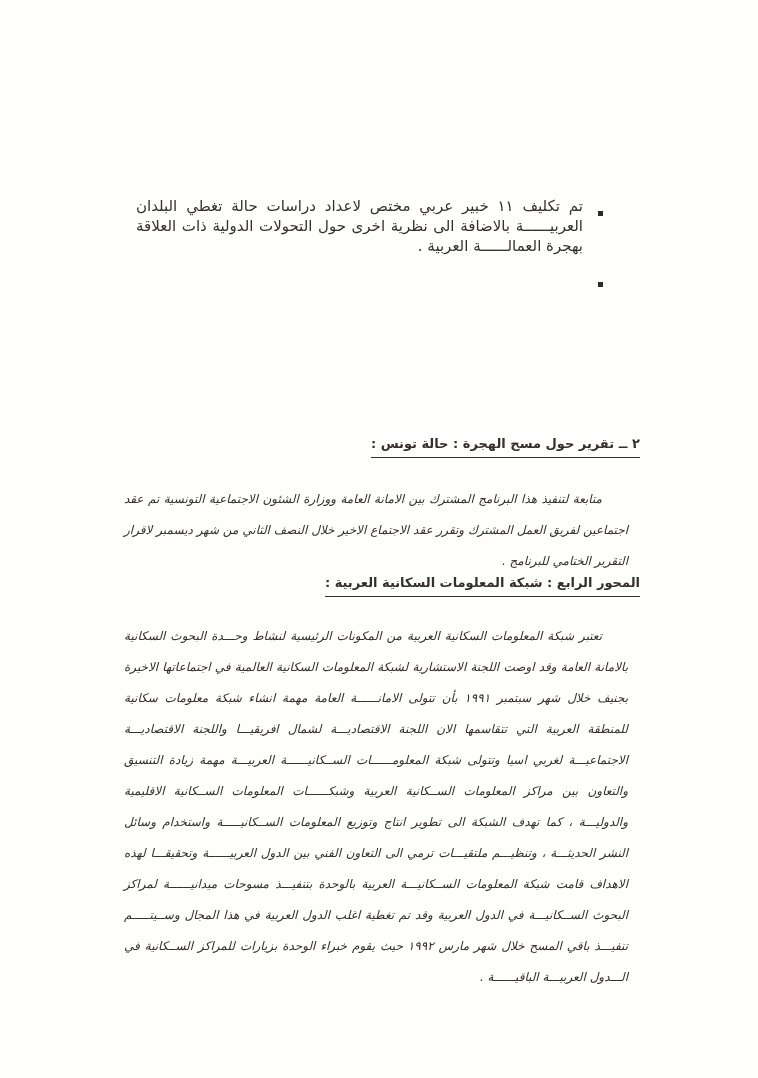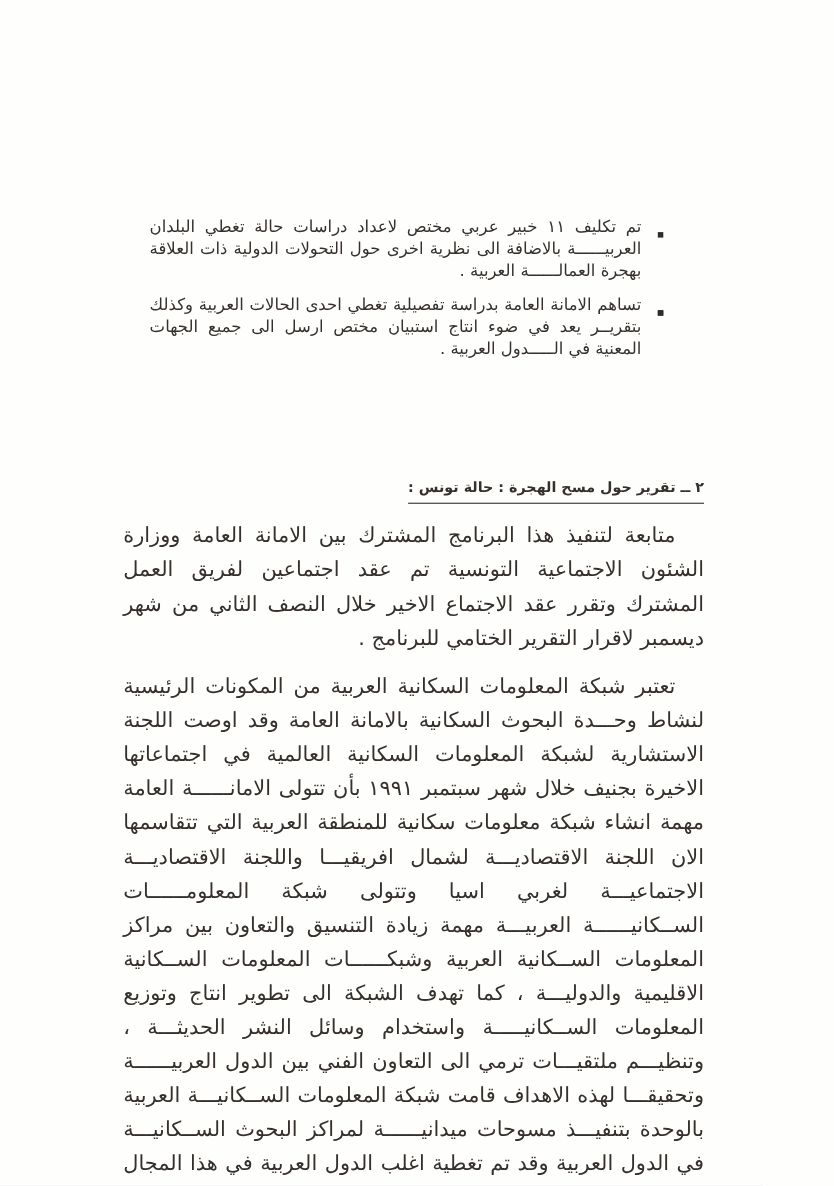--- a/index.html
+++ b/index.html
@@ -66,25 +66,26 @@
     display: inline-block;
     border-bottom: 1.6px solid #35302c;
     padding-bottom: 6px;
   }
   .heading-tunis { top: 436px; }
   .heading-network { top: 575px; }
   .body-para {
     position: absolute;
     right: 118px;
     left: 112px;
-    margin: 0;
-    font-size: 19px;
+    margin: 12px;
+    font-size: 12px;
     text-align: justify;
     text-align-last: right;
     text-indent: 26px;
+    font-style: italic;
   }
   .body-tunis {
     top: 472px;
     line-height: 31px;
   }
   .body-network {
     top: 609px;
     line-height: 31px;
   }
 </style>
@@ -98,29 +99,28 @@
 
     <div class="bullet-item">
       <span class="marker"></span>
       <p class="bullet-text">تم تكليف ١١ خبير عربي مختص لاعداد دراسات حالة تغطي البلدان العربيــــــة بالاضافة الى نظرية اخرى حول التحولات الدولية ذات العلاقة بهجرة العمالــــــة العربية .</p>
     </div>
 
     <div class="bullet-item">
       <span class="marker"></span>
     </div>
 
-    <div class="bullet-item">
-      <span class="marker"></span>
-      <p class="bullet-text">تساهم الامانة العامة بدراسة تفصيلية تغطي احدى الحالات العربية وكذلك بتقريــر يعد في ضوء انتاج استبيان مختص ارسل الى جميع الجهات المعنية في الـــــدول العربية .</p>
-    </div>
 
   </div>
 
   <h2 class="heading heading-tunis">
     <span class="underlined">٢ ــ تقرير حول مسح الهجرة : حالة تونس :</span>
   </h2>
 
   <p class="body-para body-tunis">متابعة لتنفيذ هذا البرنامج المشترك بين الامانة العامة ووزارة الشئون الاجتماعية التونسية تم عقد اجتماعين لفريق العمل المشترك وتقرر عقد الاجتماع الاخير خلال النصف الثاني من شهر ديسمبر لاقرار التقرير الختامي للبرنامج .</p>
 
+  <h2 class="heading heading-network">
+    <span class="underlined">المحور الرابع : شبكة المعلومات السكانية العربية :</span>
+  </h2>
 
   <p class="body-para body-network">تعتبر شبكة المعلومات السكانية العربية من المكونات الرئيسية لنشاط وحـــدة البحوث السكانية بالامانة العامة وقد اوصت اللجنة الاستشارية لشبكة المعلومات السكانية العالمية في اجتماعاتها الاخيرة بجنيف خلال شهر سبتمبر ١٩٩١ بأن تتولى الامانــــــة العامة مهمة انشاء شبكة معلومات سكانية للمنطقة العربية التي تتقاسمها الان اللجنة الاقتصاديـــة لشمال افريقيـــا واللجنة الاقتصاديـــة الاجتماعيـــة لغربي اسيا وتتولى شبكة المعلومــــــات الســكانيــــــة العربيـــة مهمة زيادة التنسيق والتعاون بين مراكز المعلومات الســكانية العربية وشبكــــــات المعلومات الســكانية الاقليمية والدوليـــة ،  كما تهدف الشبكة الى تطوير انتاج وتوزيع المعلومات الســكانيـــــة واستخدام وسائل النشر الحديثـــة ، وتنظيـــم ملتقيـــات ترمي الى التعاون الفني بين الدول العربيــــــة وتحقيقـــا لهذه الاهداف قامت شبكة المعلومات الســكانيـــة العربية بالوحدة بتنفيـــذ مسوحات ميدانيــــــة لمراكز البحوث الســكانيـــة في الدول العربية وقد تم تغطية اغلب الدول العربية في هذا المجال وســيتـــــم تنفيـــذ باقي المسح خلال شهر مارس ١٩٩٢ حيث يقوم خبراء الوحدة بزيارات للمراكز الســكانية في الـــدول العربيـــة الباقيــــــة .</p>
 
 </div>
 
 </body></html>

